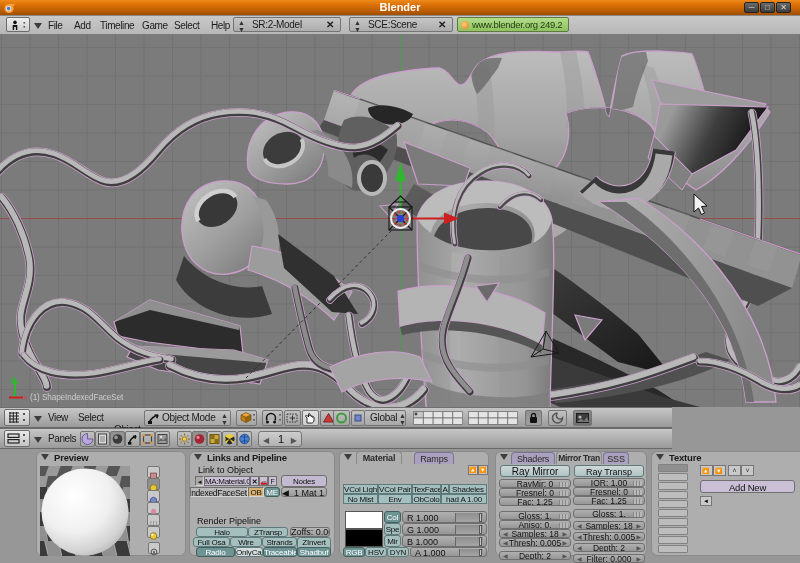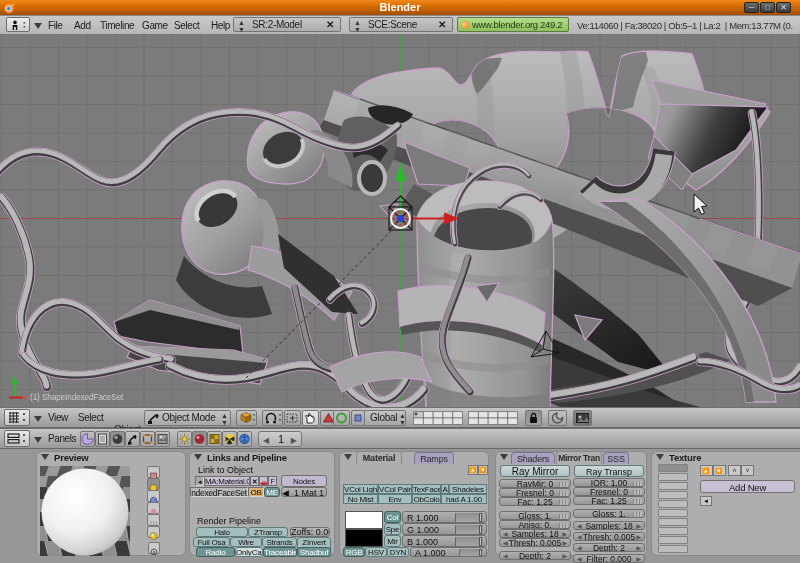--- a/index.html
+++ b/index.html
@@ -17,21 +17,21 @@
 #menubar{left:0;top:15px;width:800px;height:36px;
   background:linear-gradient(180deg,#c9c9c9 0%,#b8b8b8 50%,#9e9e9e 100%);
   border-top:1px solid #8a8a8a;border-bottom:1px solid #5f5f5f;}
 .mtxt{font-size:10px;letter-spacing:-0.4px;color:#1c1c1c;top:3.5px;white-space:nowrap;}
 .combo{top:1px;height:15px;background:linear-gradient(180deg,#c6c6c6,#acacac);
   border:1px solid #747474;border-radius:2px;font-size:10px;letter-spacing:-0.3px;color:#1c1c1c;}
 .updn{font-size:7px;color:#333;line-height:7px;}
 
 #vp{left:0;top:34px;width:800px;height:373px;background:#7b7b7b;}
 
-.hdr{left:0;width:800px;height:21px;
+.hdr{left:0;width:672px;height:21px;
   background:linear-gradient(180deg,#c6c6c6 0%,#b2b2b2 45%,#9a9a9a 100%);
   border-top:1px solid #6e6e6e;border-bottom:1px solid #686868;}
 .hbtn{top:2px;height:16px;background:linear-gradient(180deg,#c2c2c2,#a8a8a8);
   border:1px solid #757575;border-radius:2px;font-size:10px;letter-spacing:-0.3px;color:#1c1c1c;}
 .icb{top:2px;height:16px;width:15px;background:linear-gradient(180deg,#c0c0c0,#a4a4a4);
   border:1px solid #757575;border-radius:2px;}
 .icbp{background:linear-gradient(180deg,#8f8f8f,#9f9f9f);}
 
 #parea{left:0;top:449px;width:800px;height:114px;background:#979797;}
 .panel{background:#aeaeae;border:1px solid #8a8a8a;border-radius:6px;}
@@ -92,21 +92,20 @@
     </div>
     <div class="combo abs" style="left:349px;width:104px;padding-left:36px;">
       <span class="updn abs" style="left:4px;top:1px">▲<br>▼</span>
       <span class="abs" style="left:18px;top:1px">SCE:Scene</span>
       <span class="abs" style="left:88px;top:1px;font-weight:bold">✕</span>
     </div>
     <div class="abs" style="left:457px;top:1px;width:112px;height:15px;border:1px solid #5f7a40;border-radius:2px;background:linear-gradient(180deg,#b3dc8a,#8fc25e);font-size:9.5px;letter-spacing:-0.3px;color:#1e3a10;white-space:nowrap;">
       <span class="abs" style="left:3px;top:2.5px;width:8px;height:8px;border-radius:50%;background:radial-gradient(circle at 40% 40%,#ffd27a,#e07818);"></span>
       <span class="abs" style="left:14px;top:1px;">www.blender.org 249.2</span>
     </div>
-    <div class="mtxt abs" style="left:577px;color:#2e2e2e;font-size:9.5px;">Ve:114060 | Fa:38020 | Ob:5–1 | La:2&nbsp; | Mem:13.77M (0.</div>
   </div>
 
   <div id="vp" class="abs">
       <svg width="800" height="373" viewBox="0 34 800 373" style="display:block">
 <defs>
 <linearGradient id="bandg" gradientUnits="userSpaceOnUse" x1="480" y1="120" x2="470" y2="185">
  <stop offset="0" stop-color="#b2b2b2"></stop>
             <stop offset="0.55" stop-color="#a4a4a4"></stop>
             <stop offset="1" stop-color="#929292"></stop>
           </linearGradient>

